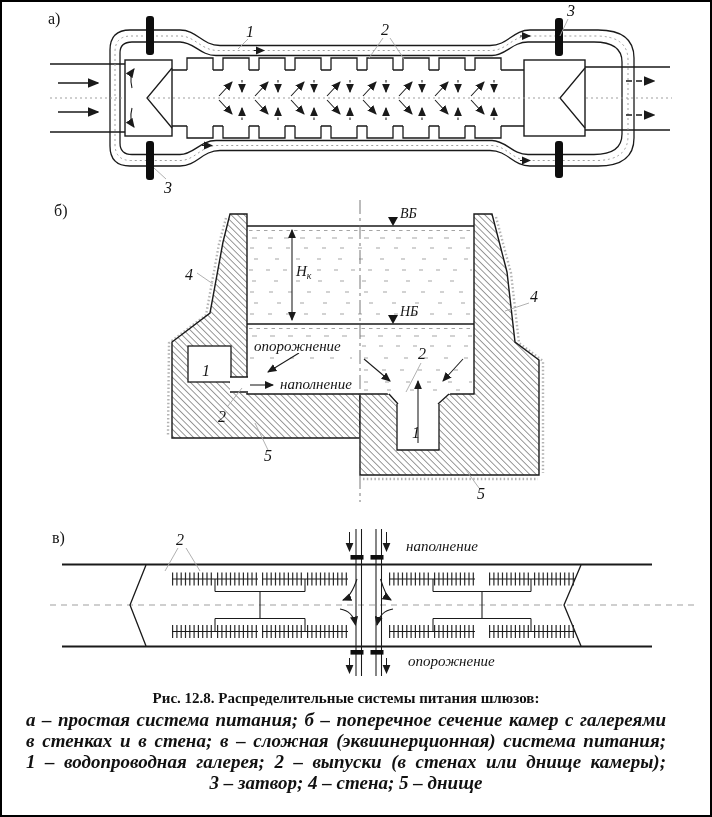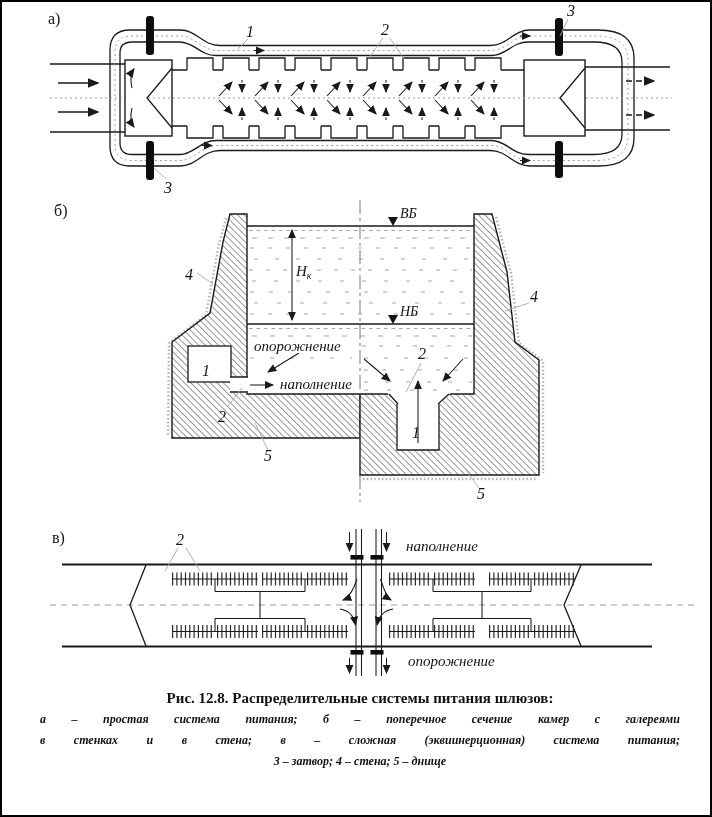--- a/index.html
+++ b/index.html
@@ -8,23 +8,23 @@
   svg{position:absolute;left:0;top:0;}
   svg text{font-family:"Liberation Serif",serif;fill:#141414;}
   .it{font-style:italic;}
   .s16{font-size:16px;} .s15{font-size:15px;} .s14{font-size:14px;} .s10{font-size:10px;}
   .ln{stroke:#1a1a1a;stroke-width:1.3;fill:none;}
   .ln2{stroke:#1a1a1a;stroke-width:2.2;fill:none;}
   .thin{stroke:#1a1a1a;stroke-width:1.05;fill:none;}
   .gray{stroke:#9a9a9a;stroke-width:0.95;fill:none;}
   .lead{stroke:#a8a8a8;stroke-width:0.9;fill:none;}
   .wht{fill:#fff;stroke:none;}
-  .caption{position:absolute;left:38px;top:686px;width:640px;}
+  .caption{position:absolute;left:24px;top:686px;width:640px;}
   .cap-title{font-weight:700;font-size:15px;text-align:center;line-height:21px;}
-  .cap-line{font-style:italic;font-weight:700;font-size:12px;line-height:21px;
+  .cap-line{font-style:italic;font-weight:700;font-size:19px;line-height:21px;
             text-align:justify;text-align-last:justify;}
   .cap-line.center{text-align:left;text-align-last:center;}
 </style>
 </head>
 <body>
 
 <div class="page">
 <svg width="712" height="684" viewBox="0 0 712 684">
 <defs>
   <marker id="ah" markerWidth="9" markerHeight="8" refX="6.2" refY="3" orient="auto-start-reverse" viewBox="0 0 7 6">
@@ -239,15 +239,16 @@
   <text x="174" y="543" class="it s16">2</text>
   <text x="404" y="549" class="it s15">наполнение</text>
   <text x="406" y="664" class="it s15">опорожнение</text>
 </g>
 </svg>
 
 <div class="caption">
   <div class="cap-title">Рис. 12.8. Распределительные системы питания шлюзов:</div>
   <div class="cap-line">а – простая система питания; б – поперечное сечение камер с галереями</div>
   <div class="cap-line">в стенках и в стена; в – сложная (эквиинерционная) система питания;</div>
+  <div class="cap-line">1 – водопроводная галерея; 2 – выпуски (в стенах или днище камеры);</div>
   <div class="cap-line center">3 – затвор; 4 – стена; 5 – днище</div>
 </div>
 </div>
 
 </body></html>

